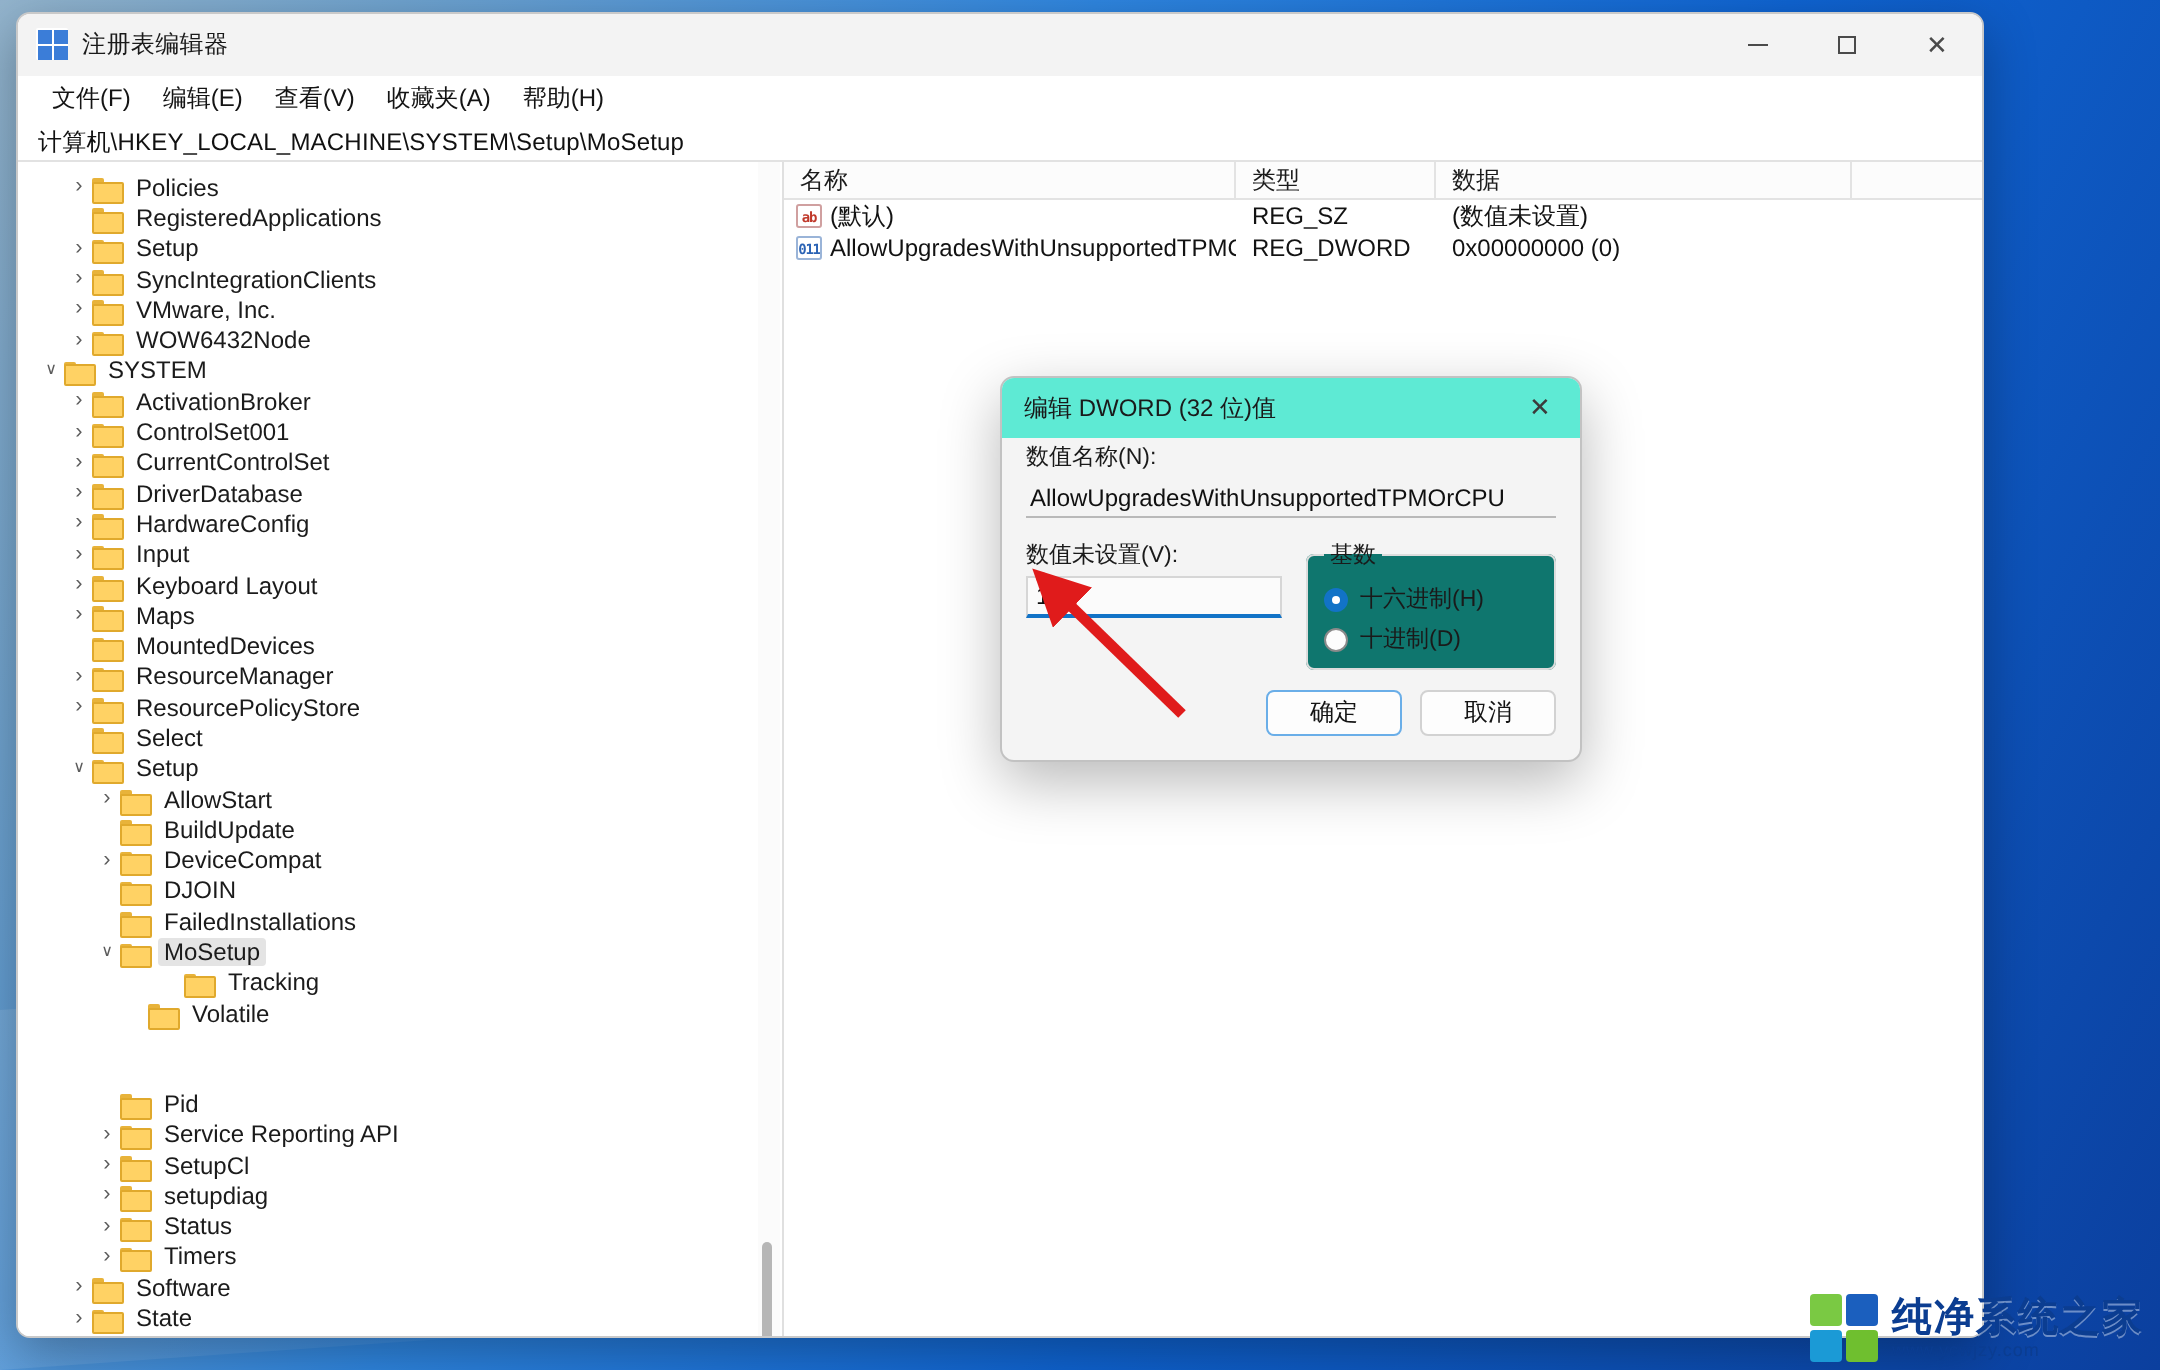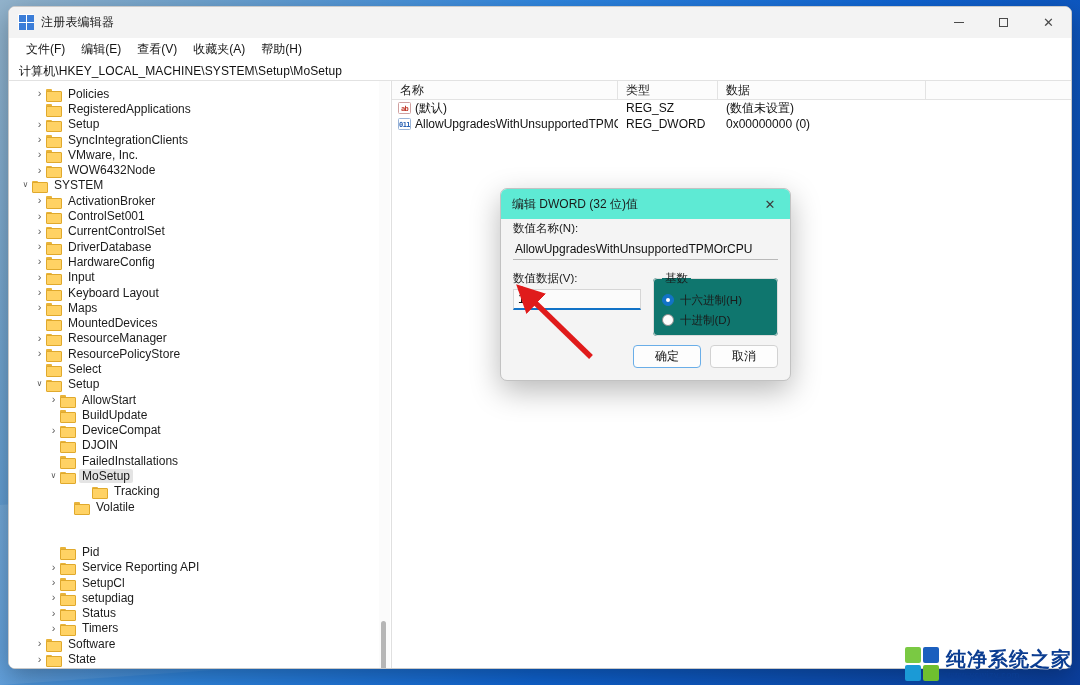--- a/index.html
+++ b/index.html
@@ -24,21 +24,21 @@
     position:absolute; left:0; bottom:0; width:100%; height:180px;
     background: linear-gradient(100deg, rgba(255,255,255,.10), rgba(255,255,255,0) 45%);
     transform: skewY(-4deg);
     transform-origin: left bottom;
   }
 
   
   #regedit-window {
     position: absolute;
     left: 8px; top: 6px;
-    width: 1064px; height: 663px;
+    width: 984px; height: 663px;
     background: #ffffff;
     border: 1px solid #c9c9c9;
     border-radius: 7px;
     box-shadow: 0 8px 26px rgba(0,0,0,.30);
     display: flex; flex-direction: column;
     overflow: hidden;
   }
 
   
   #titlebar {
@@ -621,21 +621,21 @@
         <span>✕</span>
       </div>
     </div>
 
     <div id="dlg-body">
       <div class="dlg-label">数值名称(N):</div>
       <input id="valname-input" type="text" readonly="" value="AllowUpgradesWithUnsupportedTPMOrCPU" style="">
 
       <div class="row2">
         <div class="col-left">
-          <div class="dlg-label">数值数据(V):</div>
+          <div class="dlg-label">数值未设置(V):</div>
           <input id="valdata-input" type="text" value="1" style="">
         </div>
 
         <fieldset id="base-group">
           <legend>基数</legend>
           <div class="radio-row">
             <span class="radio checked"></span>
             <span>十六进制(H)</span>
           </div>
           <div class="radio-row">

